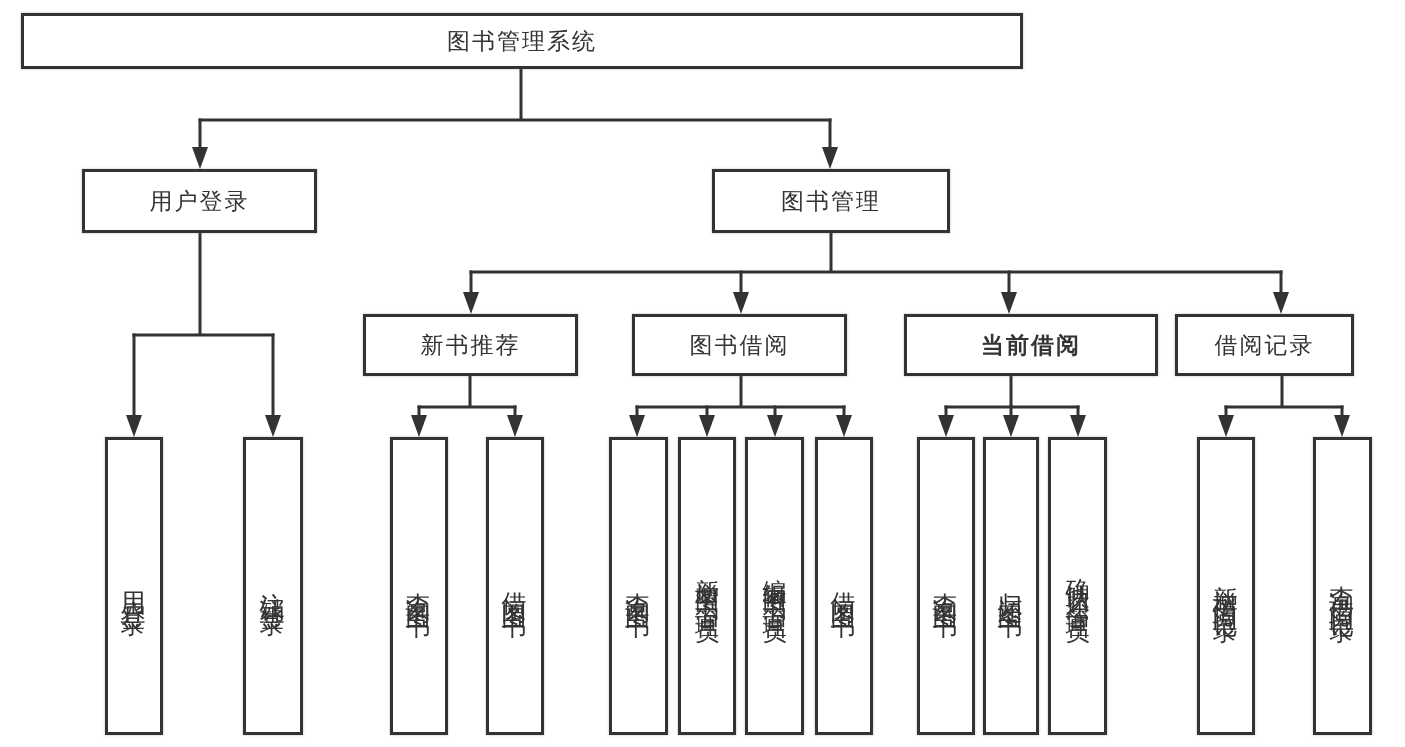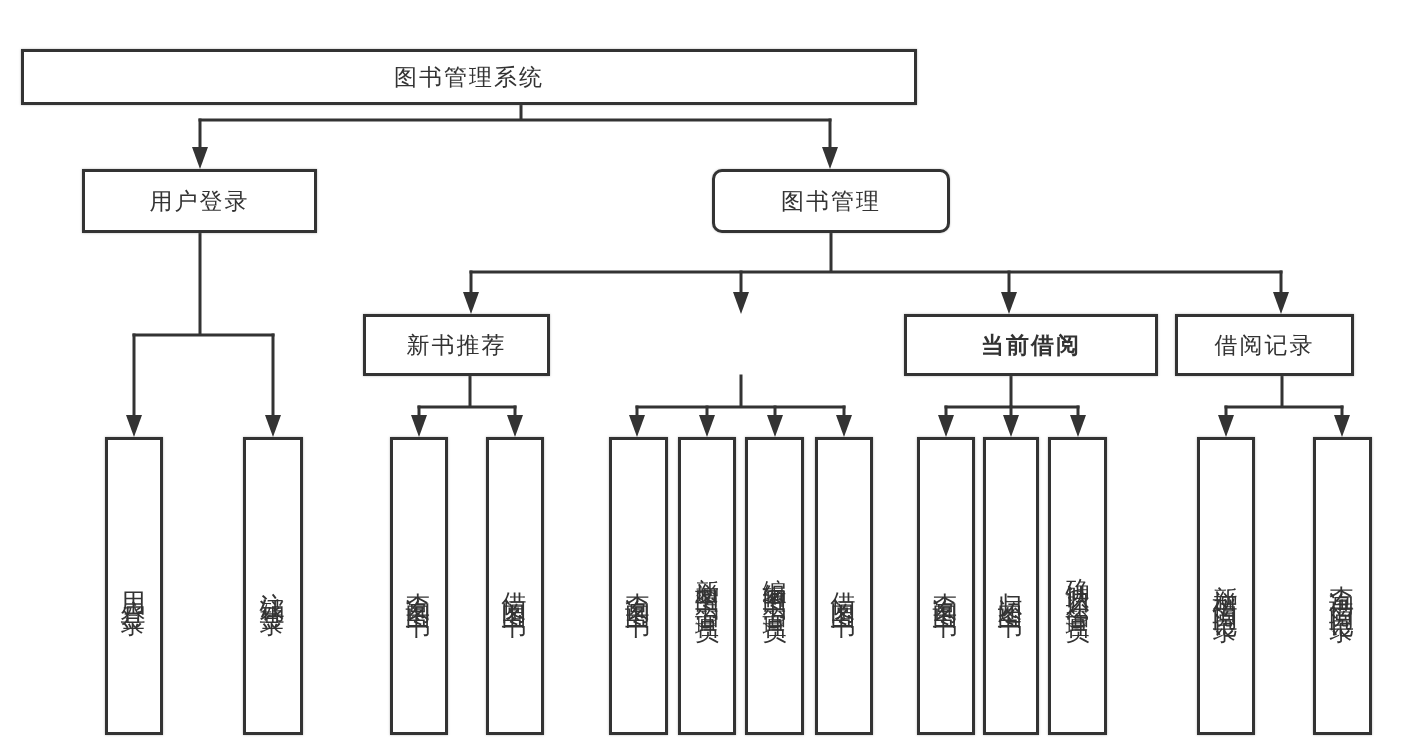--- a/index.html
+++ b/index.html
@@ -103,26 +103,27 @@
       <line x1="775" y1="407" x2="775" y2="415" marker-end="url(#arw)"></line>
       <line x1="844" y1="407" x2="844" y2="415" marker-end="url(#arw)"></line>
       <line x1="946" y1="407" x2="946" y2="415" marker-end="url(#arw)"></line>
       <line x1="1011" y1="407" x2="1011" y2="415" marker-end="url(#arw)"></line>
       <line x1="1078" y1="407" x2="1078" y2="415" marker-end="url(#arw)"></line>
       <line x1="1226" y1="407" x2="1226" y2="415" marker-end="url(#arw)"></line>
       <line x1="1342" y1="407" x2="1342" y2="415" marker-end="url(#arw)"></line>
     </g>
   </svg>
 
-  <div class="hbox" style="left:21px; top:13px; width:896px; height:56px;margin-top:36px;">图书管理系统</div>
+  <div class="hbox" style="left:21px; top:13px; width:1002px; height:56px;">图书管理系统</div>
 
   <div class="hbox" style="left:82px; top:169px; width:235px; height:64px;">用户登录</div>
-  <div class="hbox" style="left:712px; top:169px; width:238px; height:64px;border-radius:10px;">图书管理</div>
+  <div class="hbox" style="left:712px; top:169px; width:238px; height:64px;">图书管理</div>
 
-  <div class="hbox" style="left:363px; top:314px; width:187px; height:62px;">新书推荐</div>
+  <div class="hbox" style="left:363px; top:314px; width:215px; height:62px;">新书推荐</div>
+  <div class="hbox" style="left:632px; top:314px; width:215px; height:62px;">图书借阅</div>
   <div class="hbox" style="left:904px; top:314px; width:254px; height:62px;font-weight:bold;">当前借阅</div>
   <div class="hbox" style="left:1175px; top:314px; width:179px; height:62px;">借阅记录</div>
 
   <div class="vbox" style="left:105px; width:58px;">用户登录</div>
   <div class="vbox" style="left:243px; width:60px;">注销登录</div>
 
   <div class="vbox" style="left:390px; width:58px;">查询图书</div>
   <div class="vbox" style="left:486px; width:58px;">借阅图书</div>
 
   <div class="vbox" style="left:609px; width:59px;">查询图书</div>

